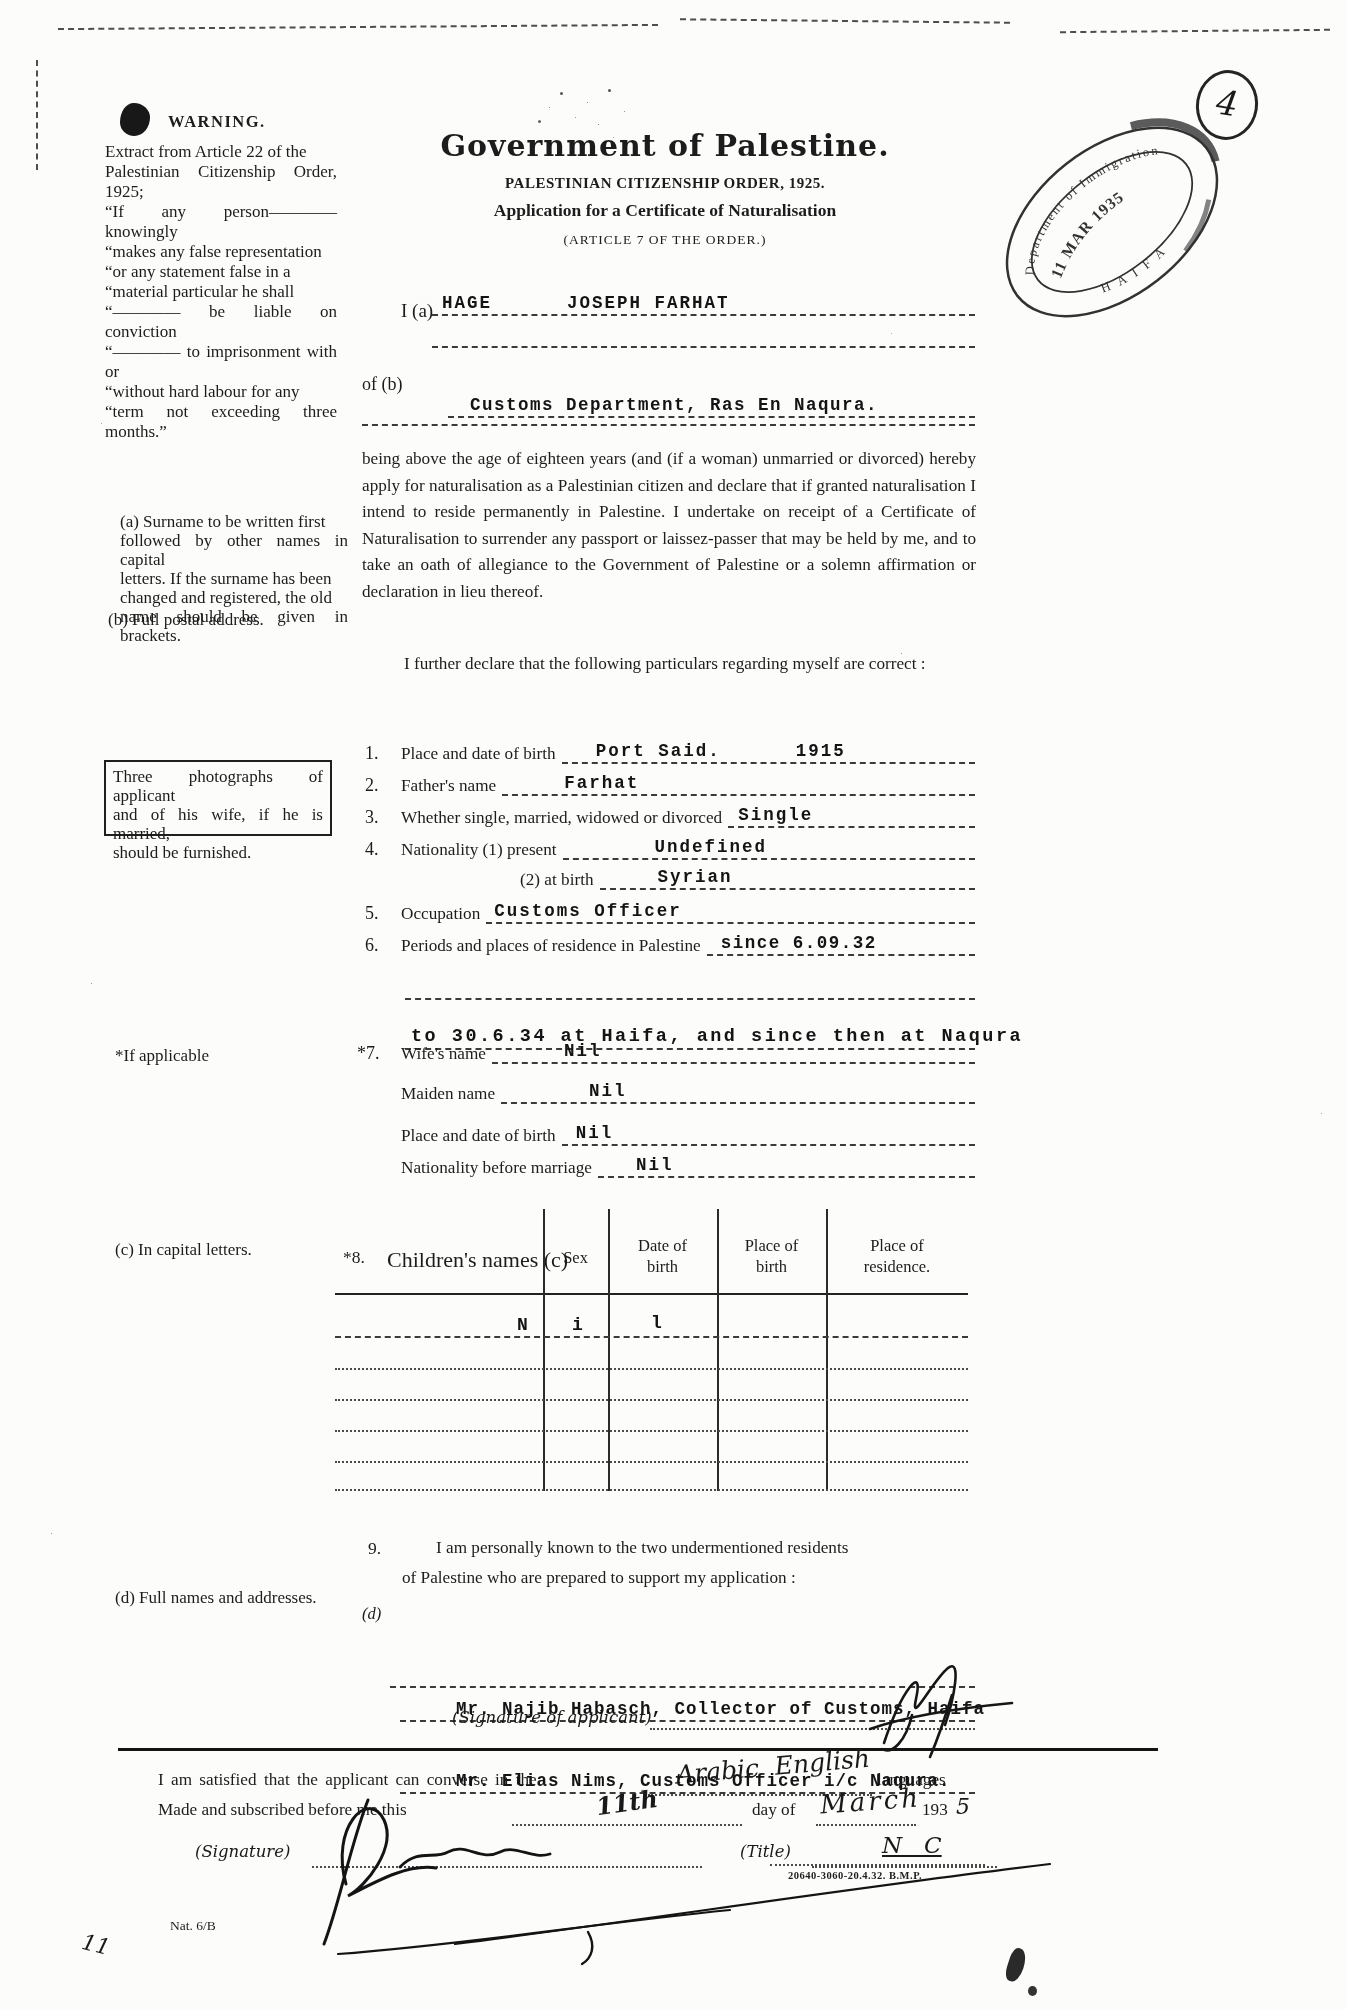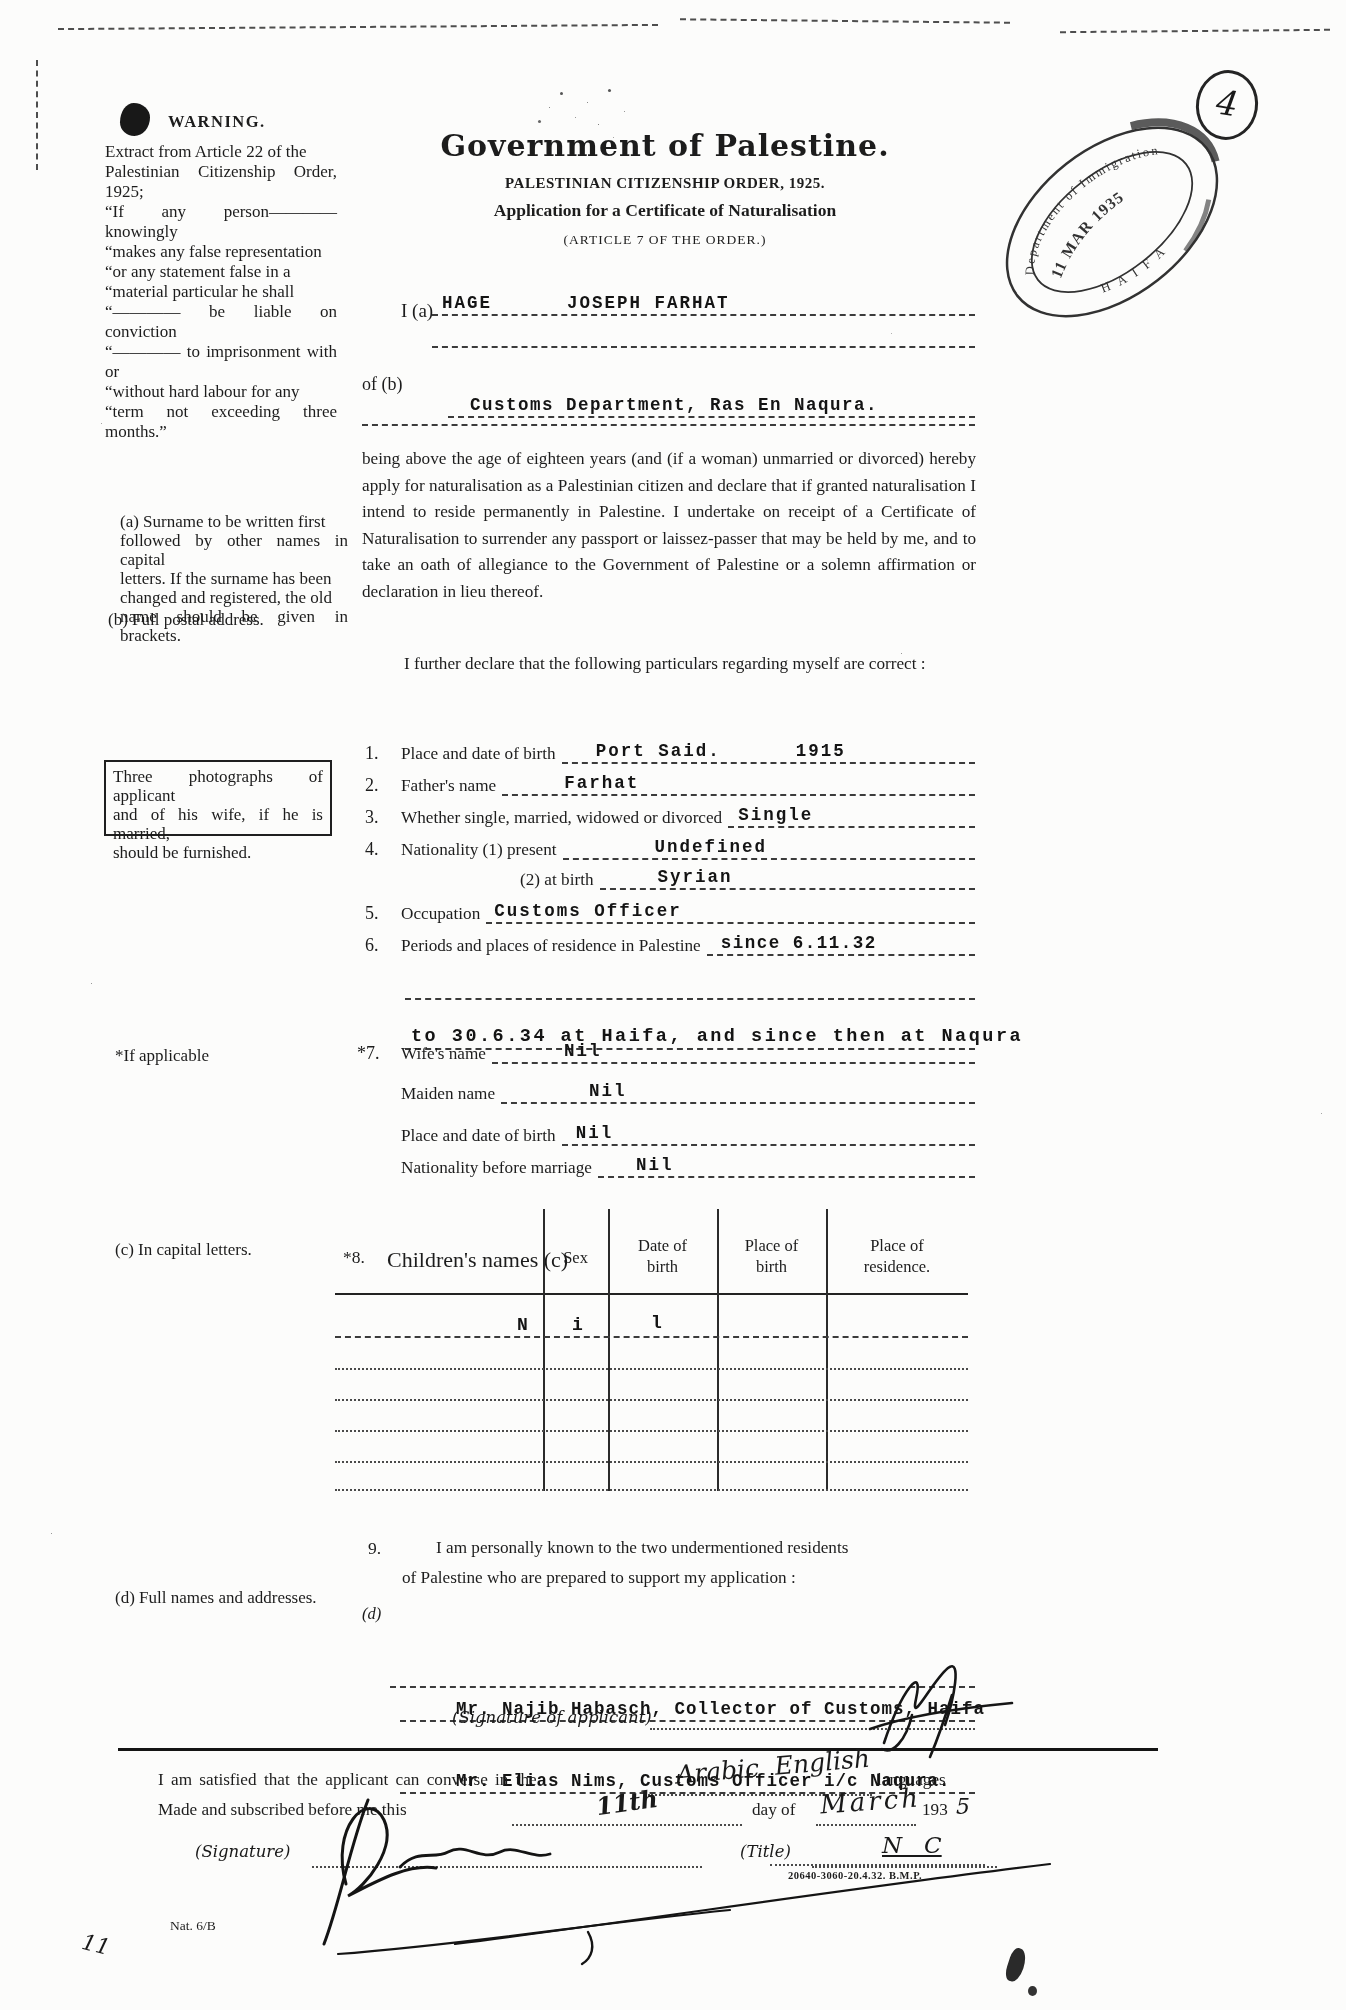--- a/index.html
+++ b/index.html
@@ -158,21 +158,21 @@
     <span class="num">5.</span>
     <span class="lbl">Occupation</span>
     <span class="fill">
       <span class="typed" style="padding-left:8px;letter-spacing:2px;">Customs Officer</span>
     </span>
   </div>
   <div class="row" style="left:365px;top:928px;width:610px;">
     <span class="num">6.</span>
     <span class="lbl">Periods and places of residence in Palestine</span>
     <span class="fill">
-      <span class="typed" style="padding-left:14px;letter-spacing:1.5px;">since 6.11.32</span>
+      <span class="typed" style="padding-left:14px;letter-spacing:1.5px;">since 6.09.32</span>
     </span>
   </div>
   <div class="abs fill" style="left:405px;top:958px;width:570px;height:34px;">
     <span class="typed" style="padding-left:6px;letter-spacing:2.5px;font-size:18.5px;">to 30.6.34 at Haifa, and since then at Naqura</span>
   </div>
   <div class="line" style="left:405px;top:998px;width:570px;"></div>
 
   <div class="row" style="left:357px;top:1036px;width:618px;">
     <span class="num" style="flex-basis:44px;">*7.</span>
     <span class="lbl">Wife's name</span>

